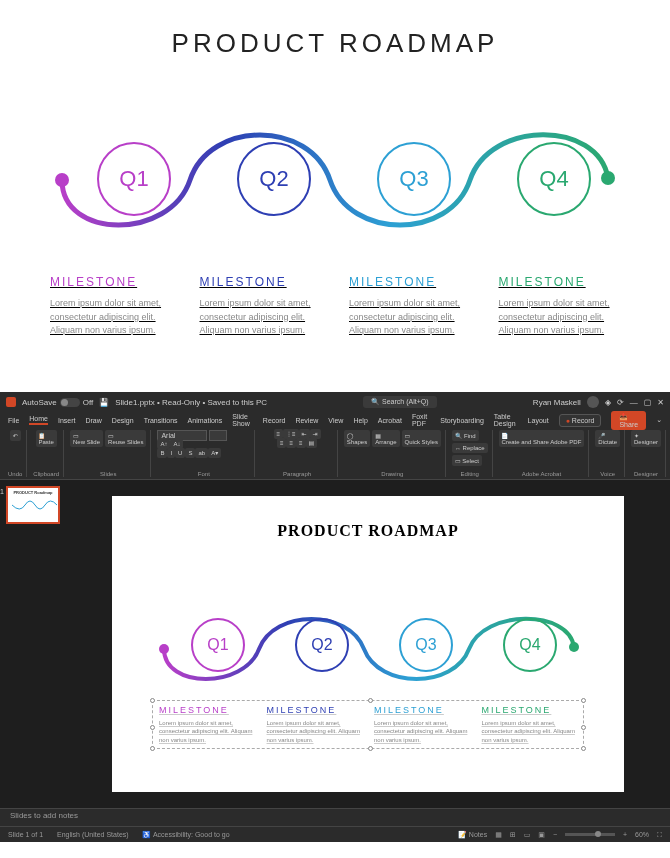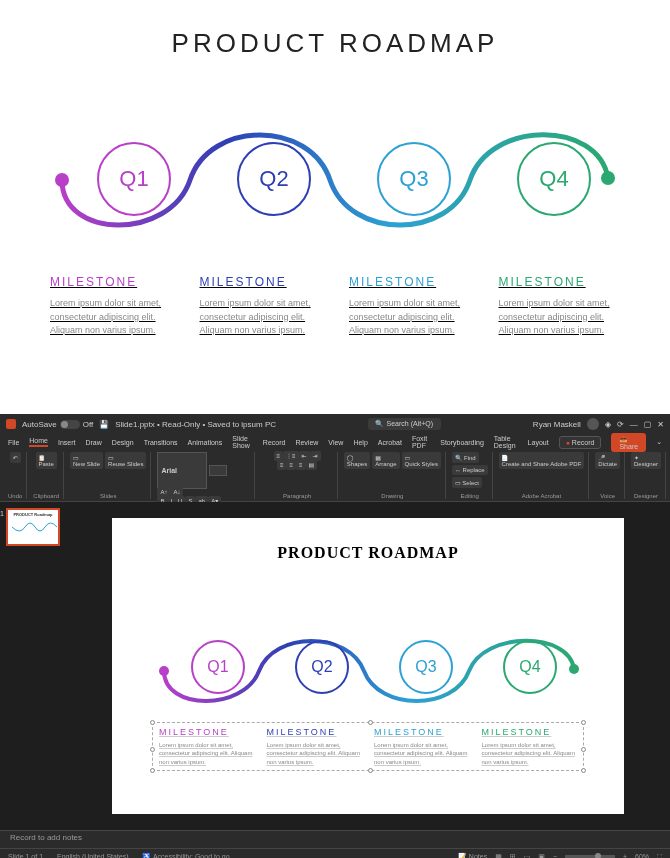--- a/index.html
+++ b/index.html
@@ -19,21 +19,21 @@
 .milestones { position: absolute; top: 275px; left: 0; width: 100%; display: flex; justify-content: center; gap: 28px; padding: 0 50px; }
 .milestone { width: 128px; text-decoration: underline; }
 .milestone h4 { font-size: 12px; letter-spacing: 2px; font-weight: 400; margin-bottom: 8px; }
 .milestone p { font-size: 9px; color: #888; line-height: 1.5; }
 .m1 h4 { color: #b83fc8; }
 .m2 h4 { color: #2e3fb3; }
 .m3 h4 { color: #2da0d4; }
 .m4 h4 { color: #2aa870; }
 
 
-.ppt { position: absolute; top: 414px; width: 670px; height: 444px; background: #84cc16; color: #ccc; font-size: 8px; }
+.ppt { position: absolute; top: 392px; width: 670px; height: 444px; background: #84cc16; color: #ccc; font-size: 8px; }
 .titlebar { height: 20px; background: #2b2b2b; display: flex; align-items: center; padding: 0 6px; gap: 6px; }
 .titlebar .pp-icon { width: 10px; height: 10px; background: #d24726; border-radius: 2px; }
 .autosave { display: flex; align-items: center; gap: 3px; }
 .toggle { width: 20px; height: 9px; background: #444; border-radius: 5px; position: relative; }
 .toggle::after { content: ''; position: absolute; width: 7px; height: 7px; background: #888; border-radius: 50%; top: 1px; left: 1px; }
 .titlebar .center { flex: 1; text-align: center; }
 .search-box { background: #3a3a3a; padding: 2px 8px; border-radius: 3px; font-size: 7px; display: inline-block; }
 .titlebar .right { display: flex; gap: 6px; align-items: center; }
 .avatar { width: 12px; height: 12px; border-radius: 50%; background: #555; }
 .win-btn { cursor: pointer; }
@@ -43,21 +43,21 @@
 .menubar .active { border-bottom: 2px solid #d24726; padding-bottom: 1px; }
 .share-btn { background: #d24726; padding: 2px 8px; border-radius: 3px; margin-left: auto; font-size: 7px; }
 .rec-btn { background: #333; padding: 2px 6px; border-radius: 3px; border: 1px solid #555; font-size: 7px; }
 .rec-btn::before { content: '●'; color: #d24726; margin-right: 2px; }
 
 .ribbon { height: 52px; background: #2b2b2b; border-bottom: 1px solid #444; display: flex; padding: 2px 4px; gap: 2px; font-size: 6px; }
 .ribbon-group { border-right: 1px solid #444; padding: 0 4px; display: flex; flex-direction: column; justify-content: space-between; align-items: center; }
 .ribbon-group .label { color: #999; font-size: 6px; }
 .ribbon-icons { display: flex; gap: 2px; flex-wrap: wrap; align-items: center; }
 .ribbon-btn { background: #3a3a3a; padding: 2px 3px; border-radius: 2px; cursor: pointer; font-size: 6px; }
-.font-select { background: #3a3a3a; border: 1px solid #555; padding: 14px 3px; font-size: 7px; color: #ccc; width: 50px; font-weight: bold; }
+.font-select { background: #3a3a3a; border: 1px solid #555; padding: 1px 3px; font-size: 7px; color: #ccc; width: 50px; }
 .font-size { background: #3a3a3a; border: 1px solid #555; padding: 1px 8px; font-size: 7px; color: #ccc; width: 18px; }
 
 .workspace { display: flex; height: 328px; }
 .thumbnails { width: 66px; background: #1e1e1e; padding: 6px; }
 .thumb { border: 2px solid #d24726; background: #fff; height: 38px; padding: 2px; font-size: 4px; color: #333; position: relative; }
 .thumb-num { position: absolute; left: -8px; top: 0; color: #ccc; font-size: 7px; }
 .slide-area { flex: 1; background: #1e1e1e; display: flex; align-items: center; justify-content: center; padding: 10px; }
 .slide { width: 512px; height: 296px; background: #fff; position: relative; }
 
 .slide-title { text-align: center; font-family: serif; font-weight: bold; font-size: 16px; letter-spacing: 1px; margin-top: 26px; color: #000; }
@@ -131,21 +131,21 @@
 <div class="ppt">
 
   <div class="titlebar">
     <span class="pp-icon"></span>
     <span class="autosave">
       <span>AutoSave</span>
       <span class="toggle"></span>
       <span>Off</span>
     </span>
     <span>💾</span>
-    <span>Slide1.pptx • Read-Only • Saved to ipsum PC</span>
+    <span>Slide1.pptx • Read-Only • Saved to this PC</span>
     <div class="center">
       <span class="search-box">🔍 <span>Search (Alt+Q)</span></span>
     </div>
     <div class="right">
       <span>Ryan Maskell</span>
       <span class="avatar"></span>
       <span>◈</span>
       <span>⟳</span>
       <span class="win-btn">—</span>
       <span class="win-btn">▢</span>
@@ -302,21 +302,21 @@
             </div>
           <div class="milestone m4">
               <h4>MILESTONE</h4>
               <p>Lorem ipsum dolor sit amet, consectetur adipiscing elit. Aliquam non varius ipsum.</p>
             </div>
         </div>
       </div>
     </div>
   </div>
 
-  <div class="notes-bar"><span>Record to add notes</span></div>
+  <div class="notes-bar"><span>Slides to add notes</span></div>
 
   <div class="statusbar">
     <span>Slide 1 of 1</span>
     <span>English (United States)</span>
     <span>♿ <span>Accessibility: Good to go</span></span>
     <div class="right">
       <span>📝 <span>Notes</span></span>
       <span>▦</span>
       <span>⊞</span>
       <span>▭</span>

